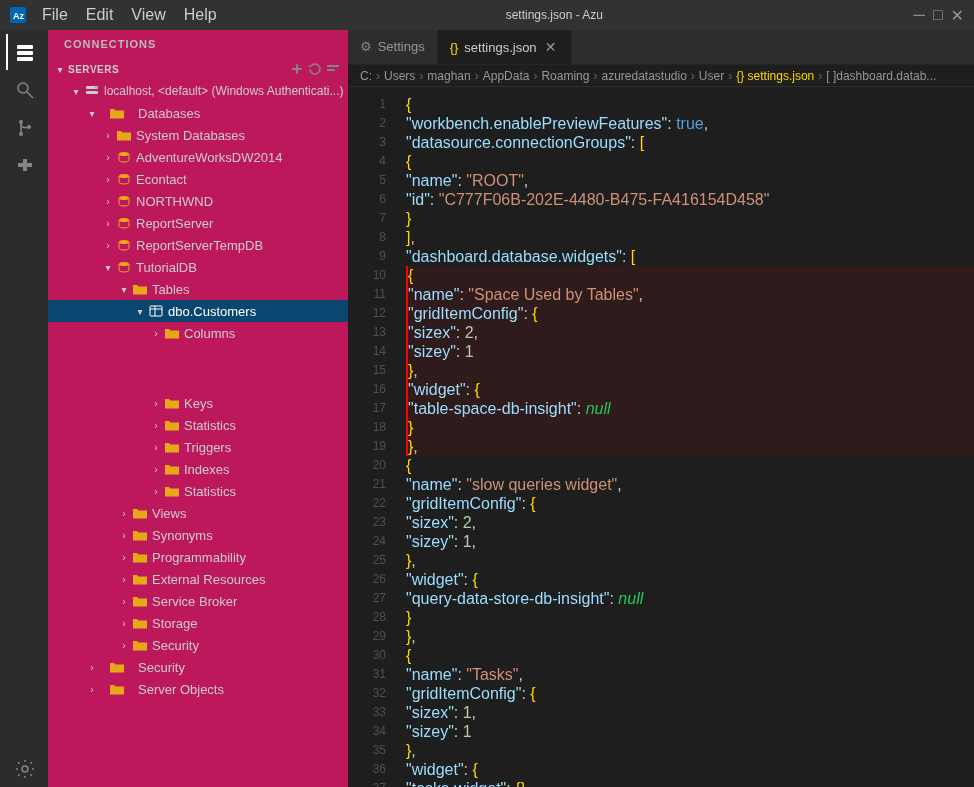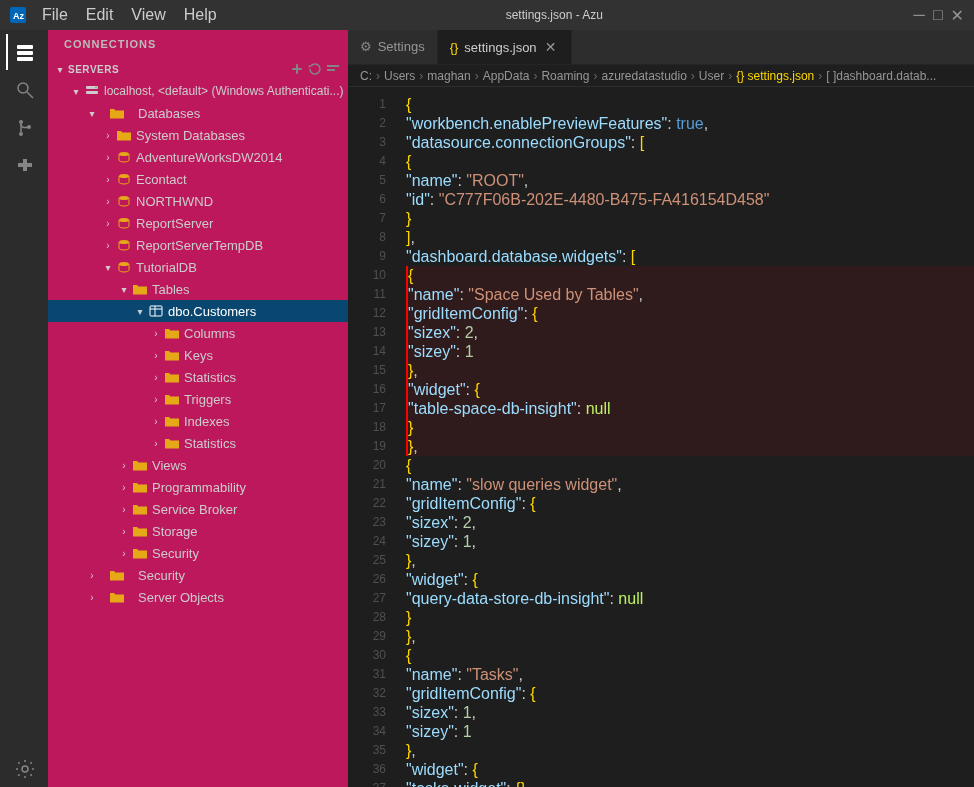--- a/index.html
+++ b/index.html
@@ -243,21 +243,21 @@
       background: rgba(255, 0, 0, 0.08);
       border-left: 2px solid #ff0000;
     }
 
     
     .c-brace { color: #ffd700; }
     .c-key { color: #9cdcfe; }
     .c-str { color: #ce9178; }
     .c-num { color: #b5cea8; }
     .c-bool { color: #569cd6; }
-    .c-null { color: #bef264; }
+    .c-null { color: #22c55e; font-style: italic; }
 
     .code-area-wrapper {
       flex: 1;
       position: relative;
       overflow: hidden;
       display: flex;
     }
   </style>
 </head>
 <body>
@@ -444,77 +444,91 @@
       </div>
 
       <div class="tree-item" style="padding-left:100px;">
         <span class="chevron collapsed"></span>
         <svg width="16" height="16" viewBox="0 0 16 16" style="margin-right:4px;flex-shrink:0;">
           <path d="M1 4h4l1.5 1.5H15v8H1z" fill="#e6a817"></path>
         </svg>
         <span class="tree-label">Columns</span>
       </div>
 
+      <div class="tree-item" style="padding-left:100px;margin-top:48px;">
+        <span class="chevron collapsed"></span>
+        <svg width="16" height="16" viewBox="0 0 16 16" style="margin-right:4px;flex-shrink:0;">
+          <path d="M1 4h4l1.5 1.5H15v8H1z" fill="#e6a817"></path>
+        </svg>
+        <span class="tree-label">Keys</span>
+      </div>
+
       <div class="tree-item" style="padding-left:100px;">
         <span class="chevron collapsed"></span>
         <svg width="16" height="16" viewBox="0 0 16 16" style="margin-right:4px;flex-shrink:0;">
           <path d="M1 4h4l1.5 1.5H15v8H1z" fill="#e6a817"></path>
         </svg>
-        <span class="tree-label">Keys</span>
+        <span class="tree-label">Statistics</span>
       </div>
 
       <div class="tree-item" style="padding-left:100px;">
         <span class="chevron collapsed"></span>
         <svg width="16" height="16" viewBox="0 0 16 16" style="margin-right:4px;flex-shrink:0;">
           <path d="M1 4h4l1.5 1.5H15v8H1z" fill="#e6a817"></path>
         </svg>
+        <span class="tree-label">Triggers</span>
+      </div>
+
+      <div class="tree-item" style="padding-left:100px;">
+        <span class="chevron collapsed"></span>
+        <svg width="16" height="16" viewBox="0 0 16 16" style="margin-right:4px;flex-shrink:0;">
+          <path d="M1 4h4l1.5 1.5H15v8H1z" fill="#e6a817"></path>
+        </svg>
+        <span class="tree-label">Indexes</span>
+      </div>
+
+      <div class="tree-item" style="padding-left:100px;">
+        <span class="chevron collapsed"></span>
+        <svg width="16" height="16" viewBox="0 0 16 16" style="margin-right:4px;flex-shrink:0;">
+          <path d="M1 4h4l1.5 1.5H15v8H1z" fill="#e6a817"></path>
+        </svg>
         <span class="tree-label">Statistics</span>
       </div>
 
-      <div class="tree-item" style="padding-left:100px;">
-        <span class="chevron collapsed"></span>
-        <svg width="16" height="16" viewBox="0 0 16 16" style="margin-right:4px;flex-shrink:0;">
-          <path d="M1 4h4l1.5 1.5H15v8H1z" fill="#e6a817"></path>
-        </svg>
-        <span class="tree-label">Triggers</span>
-      </div>
-
-      <div class="tree-item" style="padding-left:100px;">
-        <span class="chevron collapsed"></span>
-        <svg width="16" height="16" viewBox="0 0 16 16" style="margin-right:4px;flex-shrink:0;">
-          <path d="M1 4h4l1.5 1.5H15v8H1z" fill="#e6a817"></path>
-        </svg>
-        <span class="tree-label">Indexes</span>
-      </div>
-
-      <div class="tree-item" style="padding-left:100px;">
-        <span class="chevron collapsed"></span>
-        <svg width="16" height="16" viewBox="0 0 16 16" style="margin-right:4px;flex-shrink:0;">
-          <path d="M1 4h4l1.5 1.5H15v8H1z" fill="#e6a817"></path>
-        </svg>
-        <span class="tree-label">Statistics</span>
-      </div>
-
       <div class="tree-item indent-4">
         <span class="chevron collapsed"></span>
         <svg width="16" height="16" viewBox="0 0 16 16" style="margin-right:4px;flex-shrink:0;">
           <path d="M1 4h4l1.5 1.5H15v8H1z" fill="#e6a817"></path>
         </svg>
         <span class="tree-label">Views</span>
       </div>
 
+      <div class="tree-item indent-4">
+        <span class="chevron collapsed"></span>
+        <svg width="16" height="16" viewBox="0 0 16 16" style="margin-right:4px;flex-shrink:0;">
+          <path d="M1 4h4l1.5 1.5H15v8H1z" fill="#e6a817"></path>
+        </svg>
+        <span class="tree-label">Synonyms</span>
+      </div>
 
       <div class="tree-item indent-4">
         <span class="chevron collapsed"></span>
         <svg width="16" height="16" viewBox="0 0 16 16" style="margin-right:4px;flex-shrink:0;">
           <path d="M1 4h4l1.5 1.5H15v8H1z" fill="#e6a817"></path>
         </svg>
         <span class="tree-label">Programmability</span>
       </div>
 
+      <div class="tree-item indent-4">
+        <span class="chevron collapsed"></span>
+        <svg width="16" height="16" viewBox="0 0 16 16" style="margin-right:4px;flex-shrink:0;">
+          <path d="M1 4h4l1.5 1.5H15v8H1z" fill="#e6a817"></path>
+        </svg>
+        <span class="tree-label">External Resources</span>
+      </div>
 
       <div class="tree-item indent-4">
         <span class="chevron collapsed"></span>
         <svg width="16" height="16" viewBox="0 0 16 16" style="margin-right:4px;flex-shrink:0;">
           <path d="M1 4h4l1.5 1.5H15v8H1z" fill="#e6a817"></path>
         </svg>
         <span class="tree-label">Service Broker</span>
       </div>
 
       <div class="tree-item indent-4">

